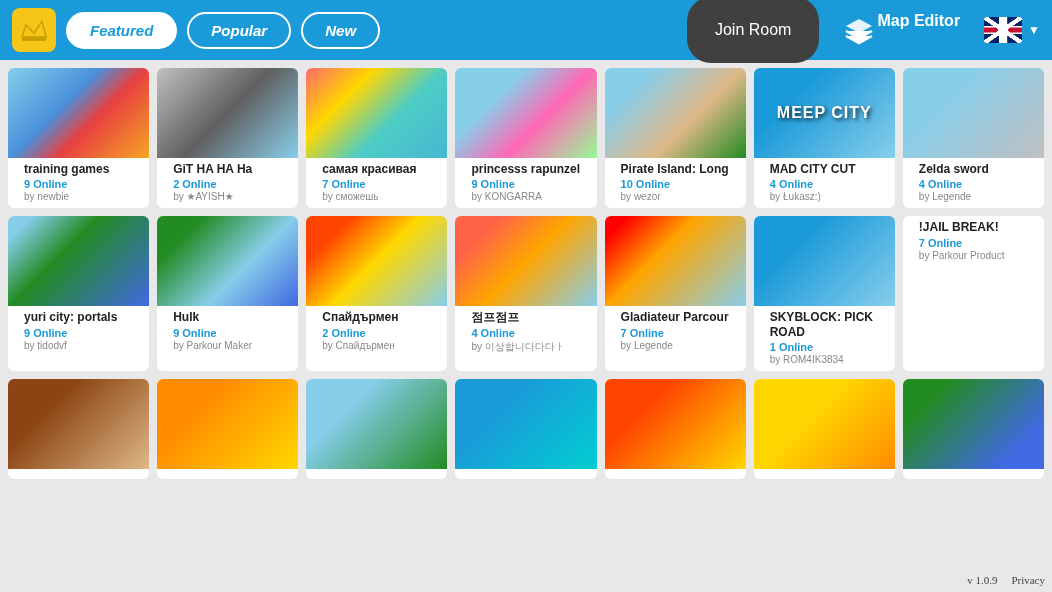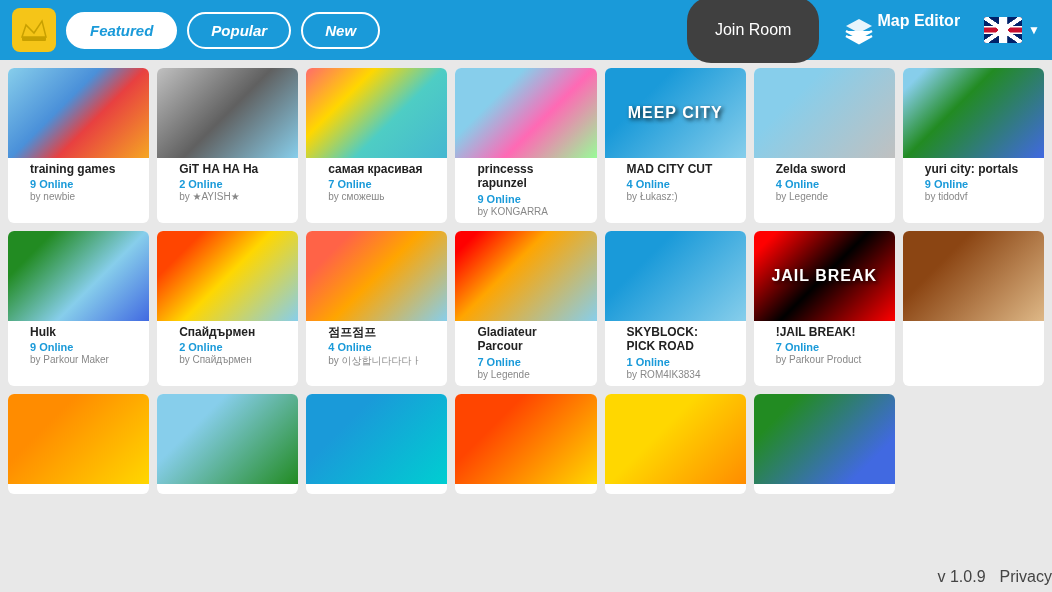--- a/index.html
+++ b/index.html
@@ -145,21 +145,21 @@
     }
 
     .game-card {
       background: white;
       border-radius: 6px;
       overflow: hidden;
       cursor: pointer;
     }
 
     .game-info {
-      padding: 4px 22px 6px;
+      padding: 4px 16px 6px;
     }
 
     .game-title {
       font-size: 12px;
       font-weight: 700;
       color: #222;
       line-height: 1.2;
       margin-bottom: 2px;
     }
 
@@ -306,20 +306,28 @@
       </div>
       <div class="game-card">
         <div class="thumb-text thumb-4"></div>
         <div class="game-info">
           <div class="game-title">princesss rapunzel</div>
           <div class="game-online">9 Online</div>
           <div class="game-author">by KONGARRA</div>
         </div>
       </div>
       <div class="game-card">
+        <div class="thumb-text thumb-5"></div>
+        <div class="game-info">
+          <div class="game-title">Pirate Island: Long</div>
+          <div class="game-online">10 Online</div>
+          <div class="game-author">by wezor</div>
+        </div>
+      </div>
+      <div class="game-card">
         <div class="thumb-text thumb-6" style="font-size: 16px; font-weight: bold; text-shadow: rgba(0, 0, 0, 0.8) 2px 2px 4px; letter-spacing: 1px;">MEEP CITY</div>
         <div class="game-info">
           <div class="game-title">MAD CITY CUT</div>
           <div class="game-online">4 Online</div>
           <div class="game-author">by Łukasz:)</div>
         </div>
       </div>
       <div class="game-card">
         <div class="thumb-text thumb-7"></div>
         <div class="game-info">
@@ -370,21 +378,20 @@
       </div>
       <div class="game-card">
         <div class="thumb-text thumb-13"></div>
         <div class="game-info">
           <div class="game-title">SKYBLOCK: PICK ROAD</div>
           <div class="game-online">1 Online</div>
           <div class="game-author">by ROM4IK3834</div>
         </div>
       </div>
       <div class="game-card">
-        <div class="thumb-text thumb-15" style="font-size: 16px; font-weight: bold; text-shadow: rgba(0, 0, 0, 0.8) 2px 2px 4px; letter-spacing: 1px;">JAIL BREAK</div>
         <div class="game-info">
           <div class="game-title">!JAIL BREAK!</div>
           <div class="game-online">7 Online</div>
           <div class="game-author">by Parkour Product</div>
         </div>
       </div>
       <div class="game-card">
         <div class="thumb-text thumb-16"></div>
         <div class="game-info"></div>
       </div>
@@ -408,16 +415,16 @@
         <div class="thumb-text thumb-21"></div>
         <div class="game-info"></div>
       </div>
       <div class="game-card">
         <div class="thumb-text thumb-14"></div>
         <div class="game-info"></div>
       </div>
     </div>
 </div>
 
-<div id="footer" style="position: absolute; bottom: 6px; right: 0; display: flex; gap: 14px; font-size: 16px; color: rgb(68, 68, 68);">
+<div id="footer" style="position: absolute; bottom: 6px; right: 7px; display: flex; gap: 14px; font-size: 11px; color: rgb(68, 68, 68); font-family: Liberation Serif, serif;">
   <span>v 1.0.9</span>
   <span style="cursor:pointer;">Privacy</span>
 </div>
 
 </body></html>

